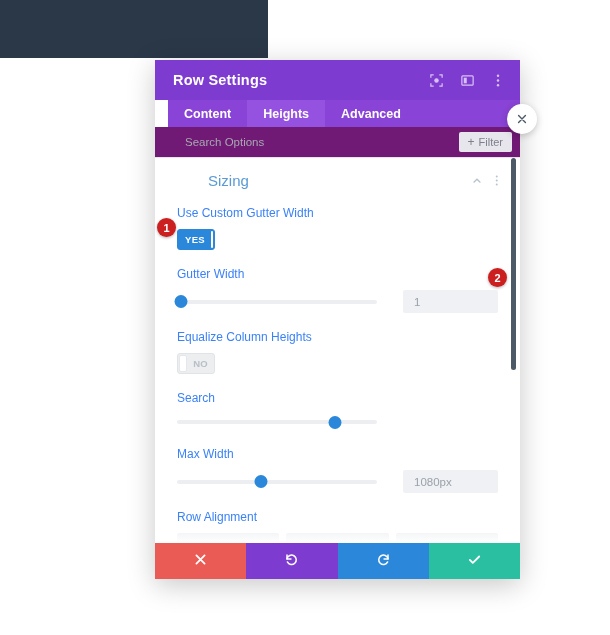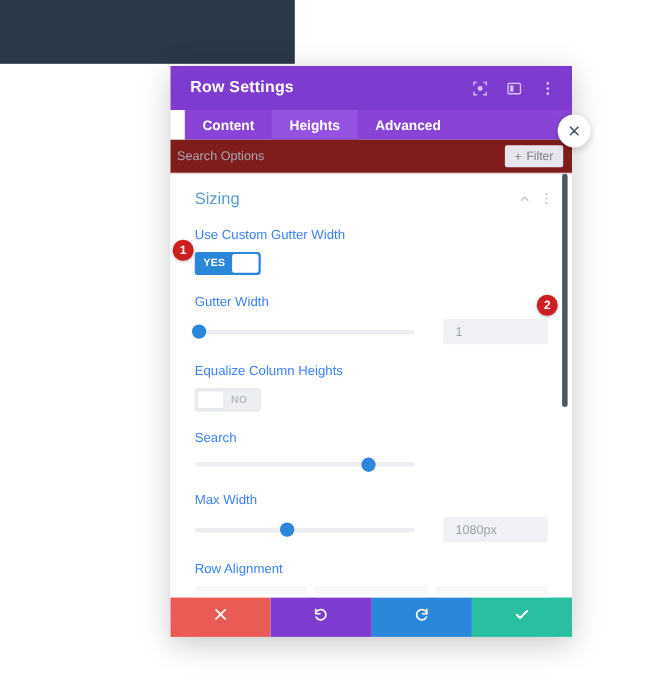--- a/index.html
+++ b/index.html
@@ -92,25 +92,25 @@
     cursor: pointer;
     white-space: nowrap;
   }
   .tab.active {
     background: #9551e0;
   }
 
   
   .searchbar {
     height: 30px;
-    background: #7f1d1d;
+    background: #701a75;
     border-bottom: 1px solid #e6e6ea;
     display: flex;
     align-items: center;
-    padding: 0 8px 0 6px;
+    padding: 0 8px 0 30px;
     flex: 0 0 auto;
     position: relative;
   }
   .search-input {
     border: none;
     outline: none;
     background: transparent;
     font-family: "Liberation Sans", sans-serif;
     font-size: 11.5px;
     color: #9a9aa5;
@@ -141,20 +141,21 @@
   }
   .body-inner {
     padding: 14px 22px 0 22px;
   }
 
   
   .section-head {
     display: flex;
     align-items: center;
     margin-bottom: 17px;
+    margin-left: 31px;
   }
   .section-title {
     color: #5a9bd4;
     font-size: 15px;
     flex: 1 1 auto;
   }
   .section-actions {
     display: flex;
     align-items: center;
     gap: 12px;
@@ -166,21 +167,21 @@
   .field { margin-bottom: 17px; position: relative; }
   .field-label {
     font-size: 12px;
     color: #3b82f6;
     margin-bottom: 9px;
     display: block;
   }
 
   
   .toggle {
-    width: 60px;
+    width: 38px;
     height: 21px;
     border-radius: 3px;
     display: flex;
     align-items: center;
     cursor: pointer;
     position: relative;
     box-sizing: border-box;
   }
   .toggle.on {
     background: #2b87da;

